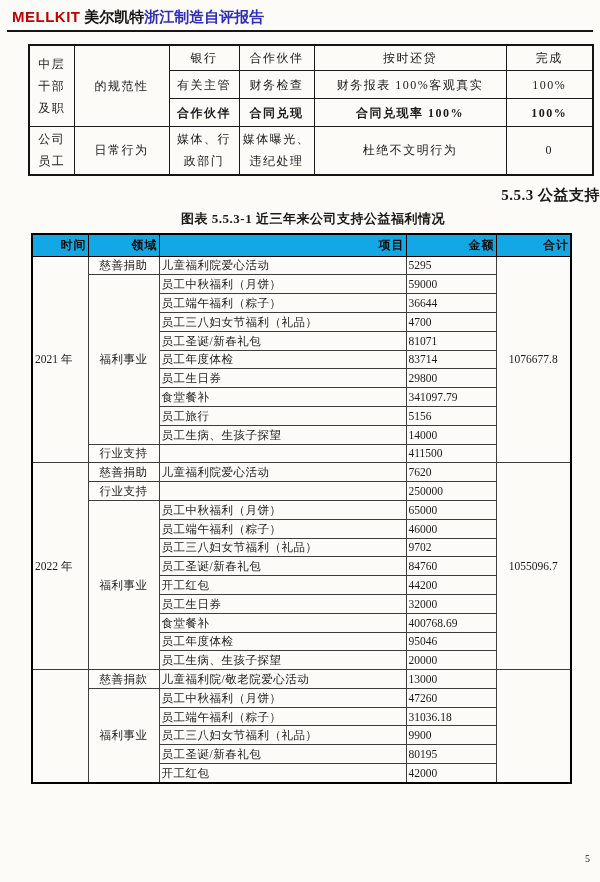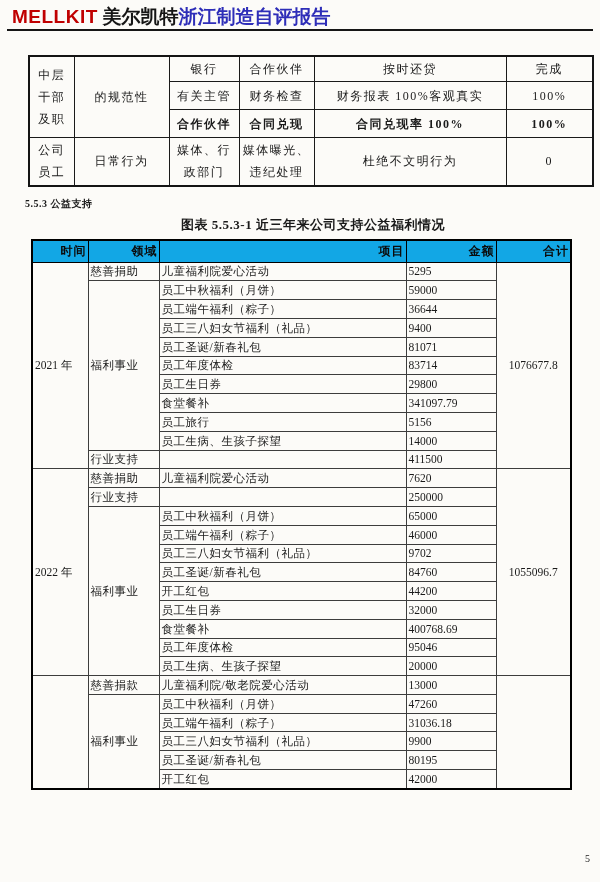--- a/index.html
+++ b/index.html
@@ -2,63 +2,63 @@
 <html><head>
 <meta charset="utf-8">
 <style>
   html,body{margin:0;padding:0;}
   .page{
     position:relative;width:600px;height:882px;background:#fcfbf8;
     font-family:"Liberation Serif","DejaVu Serif",serif;color:#1a1a1a;
     overflow:hidden;
   }
   
-  .doc-header{padding:7px 0 0 12px;font-size:19px;font-weight:bold;line-height:19px;}
+  .doc-header{padding:7px 0 0 12px;font-size:15px;font-weight:bold;line-height:19px;}
   .brand{color:#c00000;font-family:"Liberation Sans","DejaVu Sans",sans-serif;letter-spacing:0.5px;}
   .brand-cn{color:#151515;}
   .doc-title{color:#2e2eb8;}
   .header-rule{border-top:2px solid #161616;margin:3px 7px 0 7px;}
 
   
   table.top-table{
     border-collapse:collapse;table-layout:fixed;width:564px;
-    margin:24px 0 0 28px;font-size:12px;border:2px solid #141414;
+    margin:12px 0 0 28px;font-size:12px;border:2px solid #141414;
   }
   table.top-table td{
     border:1px solid #1a1a1a;text-align:center;vertical-align:middle;
     letter-spacing:1.5px;white-space:pre-line;line-height:1.85;padding:1px 2px;
   }
   table.top-table tr:nth-child(1){height:23px;}
   table.top-table tr:nth-child(2){height:28px;}
   table.top-table tr:nth-child(3){height:28px;font-weight:bold;}
   table.top-table tr:nth-child(4){height:44px;}
 
   
-  .section-heading{margin:10px 0 0 25px;font-size:10px;font-weight:bold;letter-spacing:0.5px;}
+  .section-heading{margin:10px 0 0 25px;font-size:15px;font-weight:bold;letter-spacing:0.5px;text-align:right;}
   .body-para{
     margin:3px 25px 0 25px;font-size:13.2px;line-height:25.5px;
     text-align:justify;text-indent:2em;letter-spacing:0.4px;
   }
   .caption{margin:5px 0 0 0;text-align:center;font-size:13px;font-weight:bold;letter-spacing:0.5px;padding-left:26px;}
 
   
   table.welfare-table{
     border-collapse:collapse;table-layout:fixed;width:539px;
     margin:5px 0 0 31px;font-size:11.5px;border:2px solid #000;
   }
   table.welfare-table th{
     background:#12a7e5;border:1px solid #000;height:19px;
     font-weight:bold;font-size:12px;text-align:right;letter-spacing:1px;color:#0b0b0b;
   }
   table.welfare-table td{
     border:1px solid #3d3d3d;height:17.8px;padding:0 2px;line-height:1.05;
     vertical-align:middle;overflow:hidden;white-space:nowrap;
   }
   td.c-time{text-align:left;padding-left:2px;}
-  td.c-field{text-align:left;padding-left:3px;letter-spacing:0.5px;}
+  td.c-field{text-align:center;padding-left:3px;letter-spacing:0.5px;}
   td.c-proj{text-align:left;padding-left:3px;letter-spacing:0.5px;}
   td.c-amt{text-align:left;padding-left:2px;}
   td.c-total{text-align:center;}
 
   .page-number{position:absolute;top:853px;right:10px;font-size:10px;color:#222;}
 </style>
 </head>
 <body>
 
 <div class="page">
@@ -146,21 +146,21 @@
           <td rowspan="9" class="c-field">福利事业</td>
           <td class="c-proj">员工中秋福利（月饼）</td>
           <td class="c-amt">59000</td>
         </tr>
         <tr>
           <td class="c-proj">员工端午福利（粽子）</td>
           <td class="c-amt">36644</td>
         </tr>
         <tr>
           <td class="c-proj">员工三八妇女节福利（礼品）</td>
-          <td class="c-amt">9400</td>
+          <td class="c-amt">4700</td>
         </tr>
         <tr>
           <td class="c-proj">员工圣诞/新春礼包</td>
           <td class="c-amt">81071</td>
         </tr>
         <tr>
           <td class="c-proj">员工年度体检</td>
           <td class="c-amt">83714</td>
         </tr>
         <tr>

